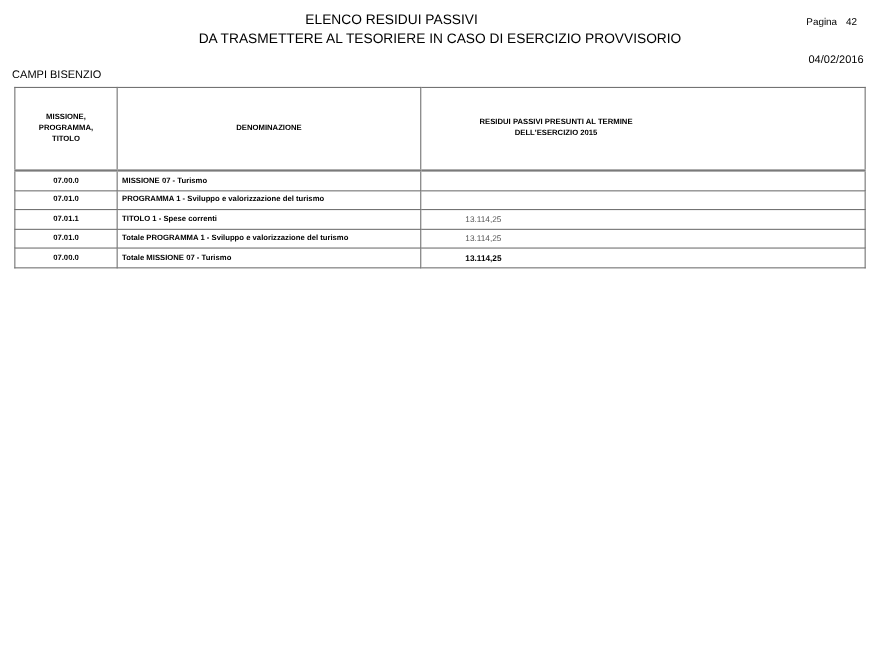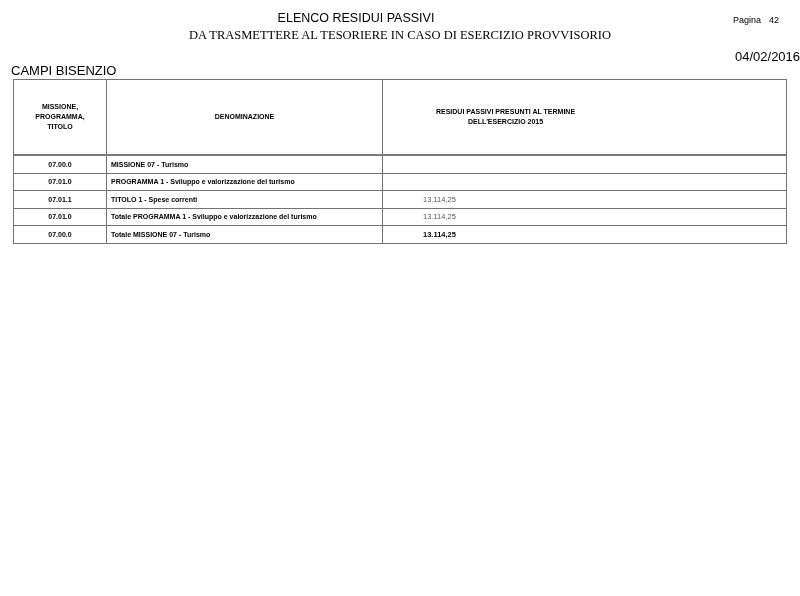--- a/index.html
+++ b/index.html
@@ -1,23 +1,23 @@
 <!DOCTYPE html>
 <html><head>
 <meta charset="utf-8">
 <style>
   html, body { margin:0; padding:0; background:#ffffff; }
   body { width:800px; height:596px; position:relative; overflow:hidden;
          font-family:"Liberation Sans", sans-serif; color:#000; }
   .title1 { position:absolute; top:11px; left:0; width:712px; text-align:center; font-size:12.5px; }
-  .title2 { position:absolute; top:28px; left:0; width:800px; text-align:center; font-size:12.5px;font-family:Liberation Serif, serif; }
+  .title2 { position:absolute; top:28px; left:0; width:800px; text-align:center; font-size:12.5px; }
   .pagina { position:absolute; top:15px; left:733px; font-size:9px; }
   .pagina .num { margin-left:8px; }
-  .date { position:absolute; top:49px; left:735px; font-size:13px; }
-  .ente { position:absolute; top:63px; left:11px; font-size:13px; }
+  .date { position:absolute; top:49px; left:735px; font-size:10px; }
+  .ente { position:absolute; top:63px; left:11px; font-size:10px; }
 
   table.grid { position:absolute; top:79px; left:13px; width:774px; border-collapse:collapse;
                border:1px solid #7a7a7a; font-size:7px; font-weight:bold; }
   table.grid th, table.grid td { border:1px solid #737373; padding:0; }
   table.grid thead th { height:74px; text-align:center; vertical-align:middle; font-weight:bold; line-height:10px; border-bottom:2px solid #7a7a7a; }
   th.c1 { width:92px; }
   th.c2 { width:275px; }
   th.c3 { text-align:left; }
   th.c3 .hdr3 { display:block; width:245px; text-align:center; }
   table.grid tbody td { height:16.5px; vertical-align:middle; }

